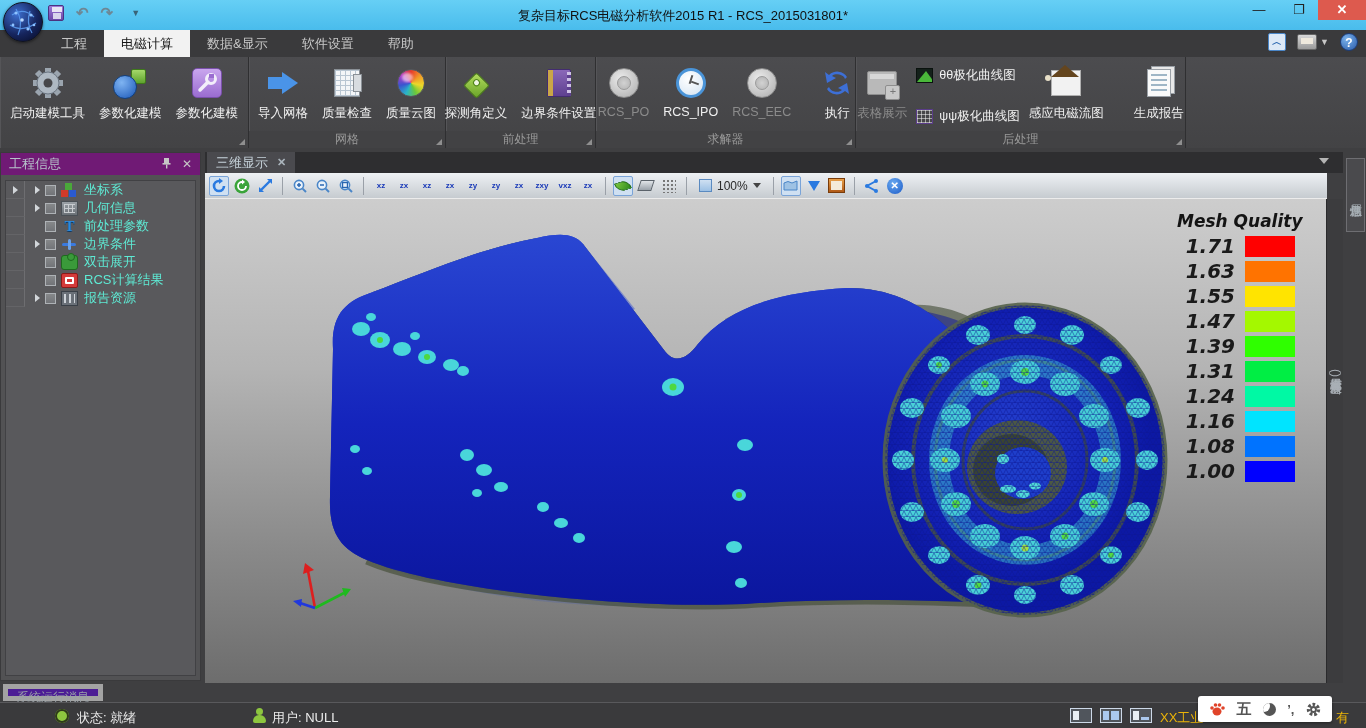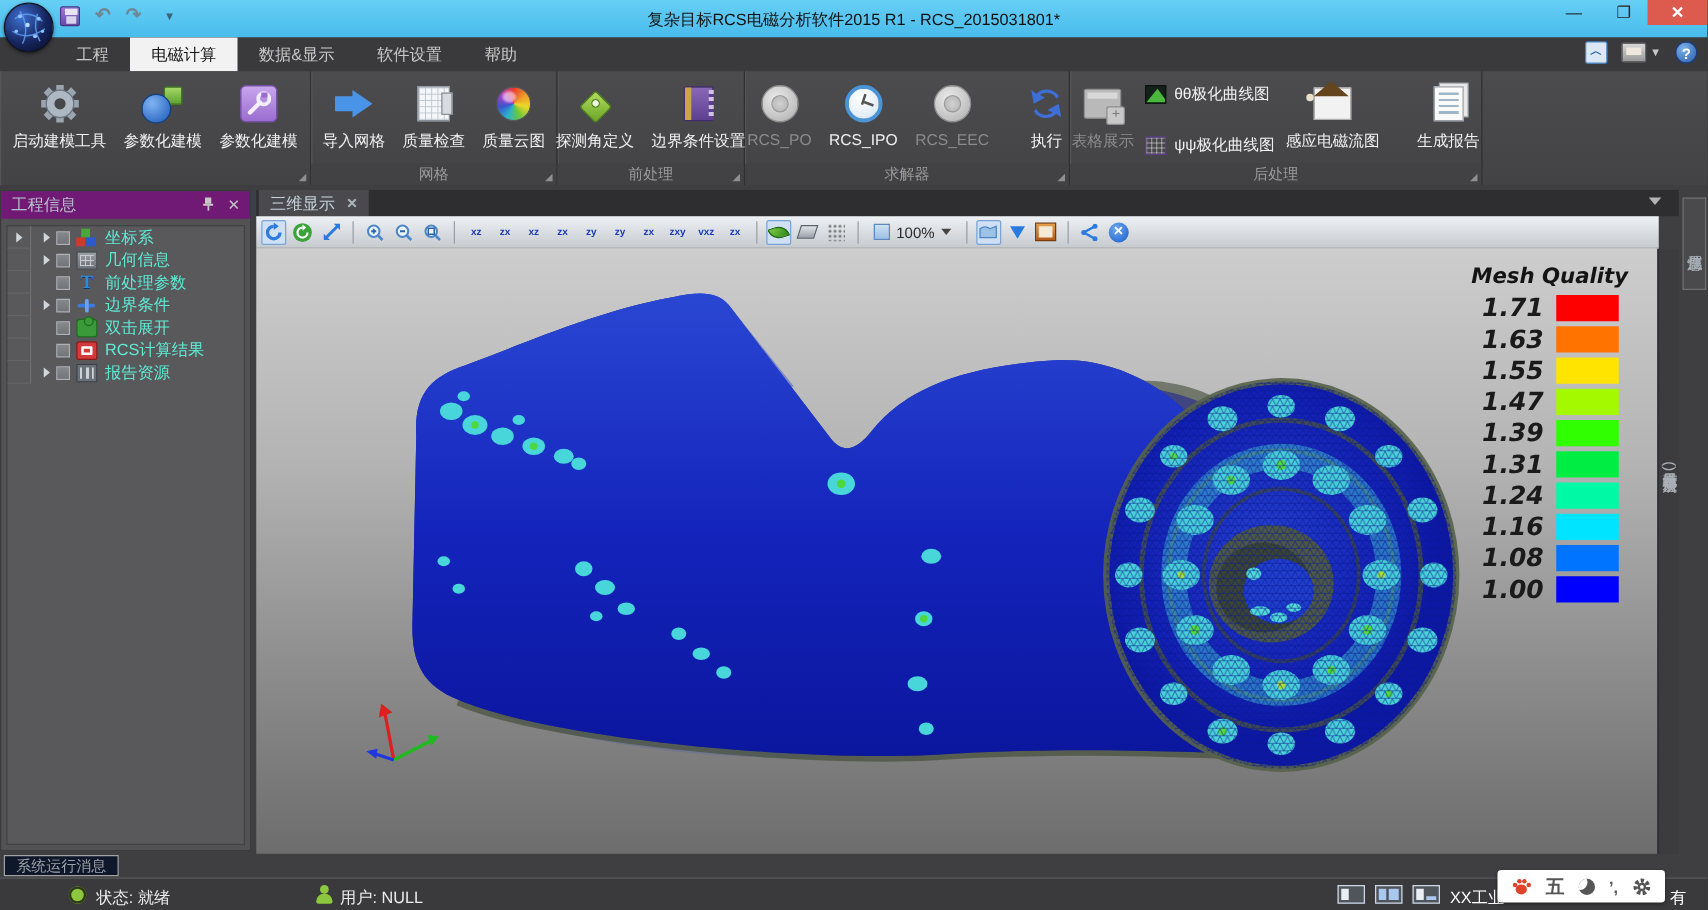--- a/index.html
+++ b/index.html
@@ -143,31 +143,31 @@
   .legend-title{font-family:"DejaVu Sans",sans-serif;font-style:italic;font-weight:bold;font-size:17px;color:#141414;margin-bottom:5px;white-space:nowrap}
   .lrow{display:flex;align-items:center;margin-bottom:4px;height:21px}
   .lval{width:58px;text-align:right;font-family:"DejaVu Sans",sans-serif;font-style:italic;font-weight:bold;font-size:20px;color:#1a1a1a;line-height:21px}
   .lswatch{width:50px;height:21px;margin-left:10px;flex:none}
 
   
   .prop-tab{position:absolute;left:1346px;top:158px;width:19px;height:74px;background:#4a4a4d;border:1px solid #6e6e72;display:flex;align-items:center;justify-content:center}
   .prop-tab span{writing-mode:vertical-rl;font-size:12px;color:#a8b0b6;white-space:nowrap}
 
   
-  .msg-tab{position:absolute;left:3px;top:684px;height:17px;line-height:16px;padding:0 9px;border:1px solid #a3a3a3;background:#0f172a;color:#9aa2a8;font-size:12px}
+  .msg-tab{position:absolute;left:3px;top:684px;height:17px;line-height:16px;padding:0 9px;border:5px solid #a3a3a3;background:#4c1d95;color:#9aa2a8;font-size:12px}
   .statusbar{position:absolute;left:0;top:702px;width:1366px;height:26px;background:#3a3a3c;border-top:1px solid #59595c}
   .smiley{position:absolute;left:55px;top:6px;width:14px;height:14px;border-radius:50%;background:#8dc63f;box-shadow:inset 0 0 0 2px #2e3a1a}
   .st-text{position:absolute;top:6px;font-size:13px;color:#ececec}
   .person{position:absolute;left:253px;top:5px;width:13px;height:15px}
   .person:before{content:"";position:absolute;left:3px;top:0;width:7px;height:7px;border-radius:50%;background:#8dc63f}
   .person:after{content:"";position:absolute;left:0;top:7px;width:13px;height:8px;border-radius:6px 6px 2px 2px;background:#8dc63f}
   .layout-ic{position:absolute;top:5px;width:22px;height:15px;border:1px solid #cdd9e8;background:#50555c;display:flex;padding:2px;gap:2px}
   .layout-ic .p1{width:6px;height:100%;background:#e8eef4}
   .layout-ic .p2{flex:1;height:100%;background:#aac8ee}
-  .copyright{position:absolute;top:6px;font-size:13px;color:#ffffff}
+  .copyright{position:absolute;top:6px;font-size:13px;color:#eab308}
   .imebar{position:absolute;left:1198px;top:696px;width:134px;height:26px;background:#fff;border-radius:3px;box-shadow:0 1px 3px rgba(0,0,0,.4);display:flex;align-items:center;justify-content:space-evenly;z-index:60}
   .ime-wubi{font-size:15px;font-weight:bold;color:#555}
   .ime-punct{font-size:13px;font-weight:bold;color:#555}
   .moon{width:13px;height:13px;border-radius:50%;background:#555;position:relative;overflow:hidden}
   .moon:after{content:"";position:absolute;left:-5px;top:-3px;width:12px;height:12px;border-radius:50%;background:#fff}
 </style>
 </head>
 <body>
 
 <div class="titlebar">

